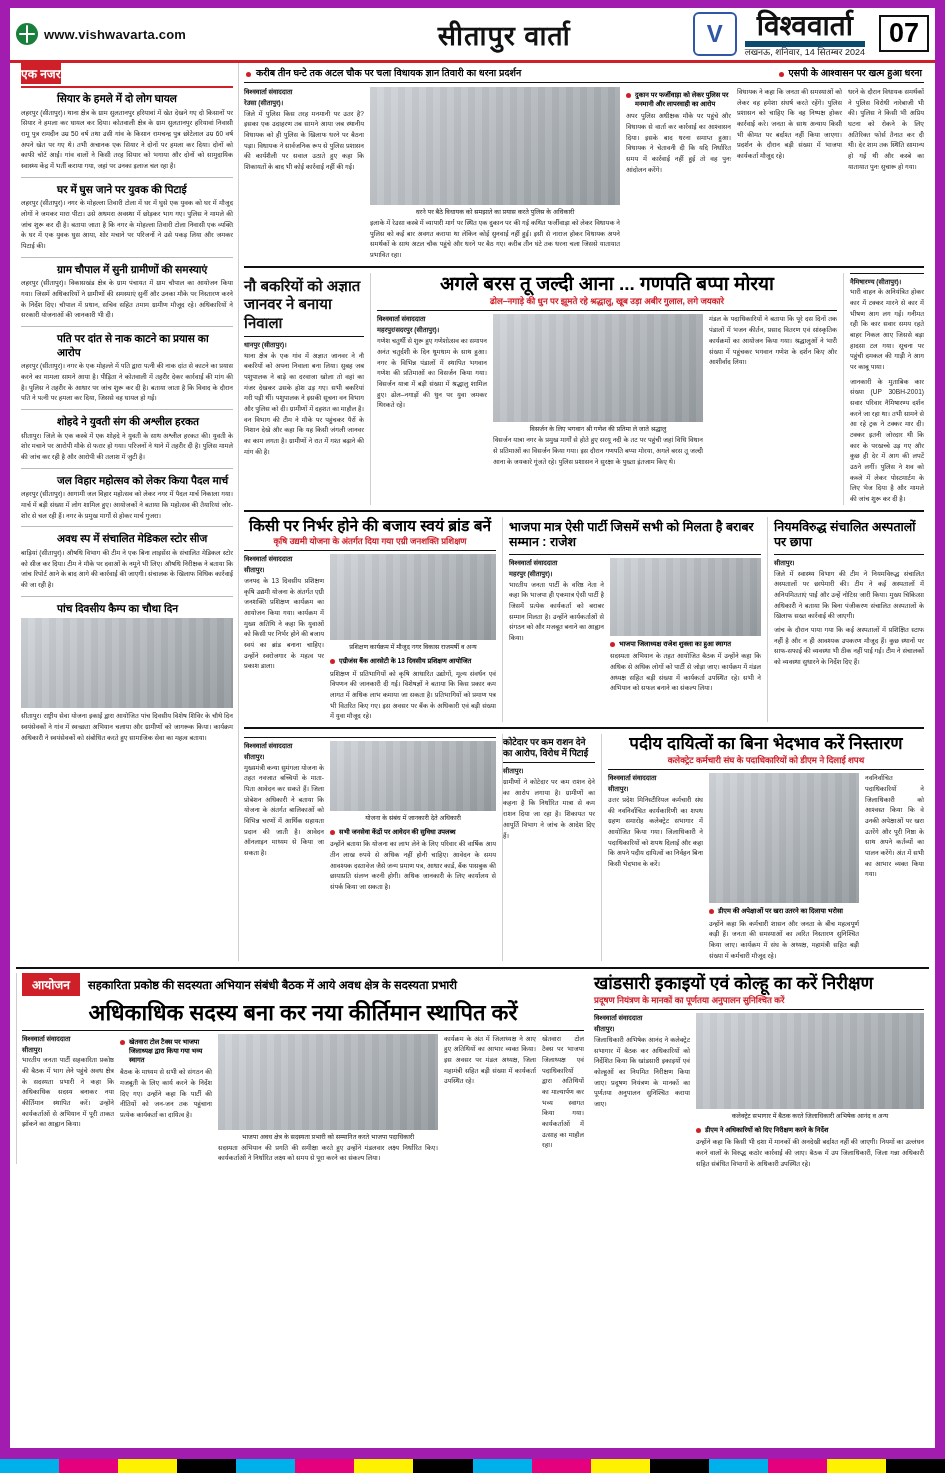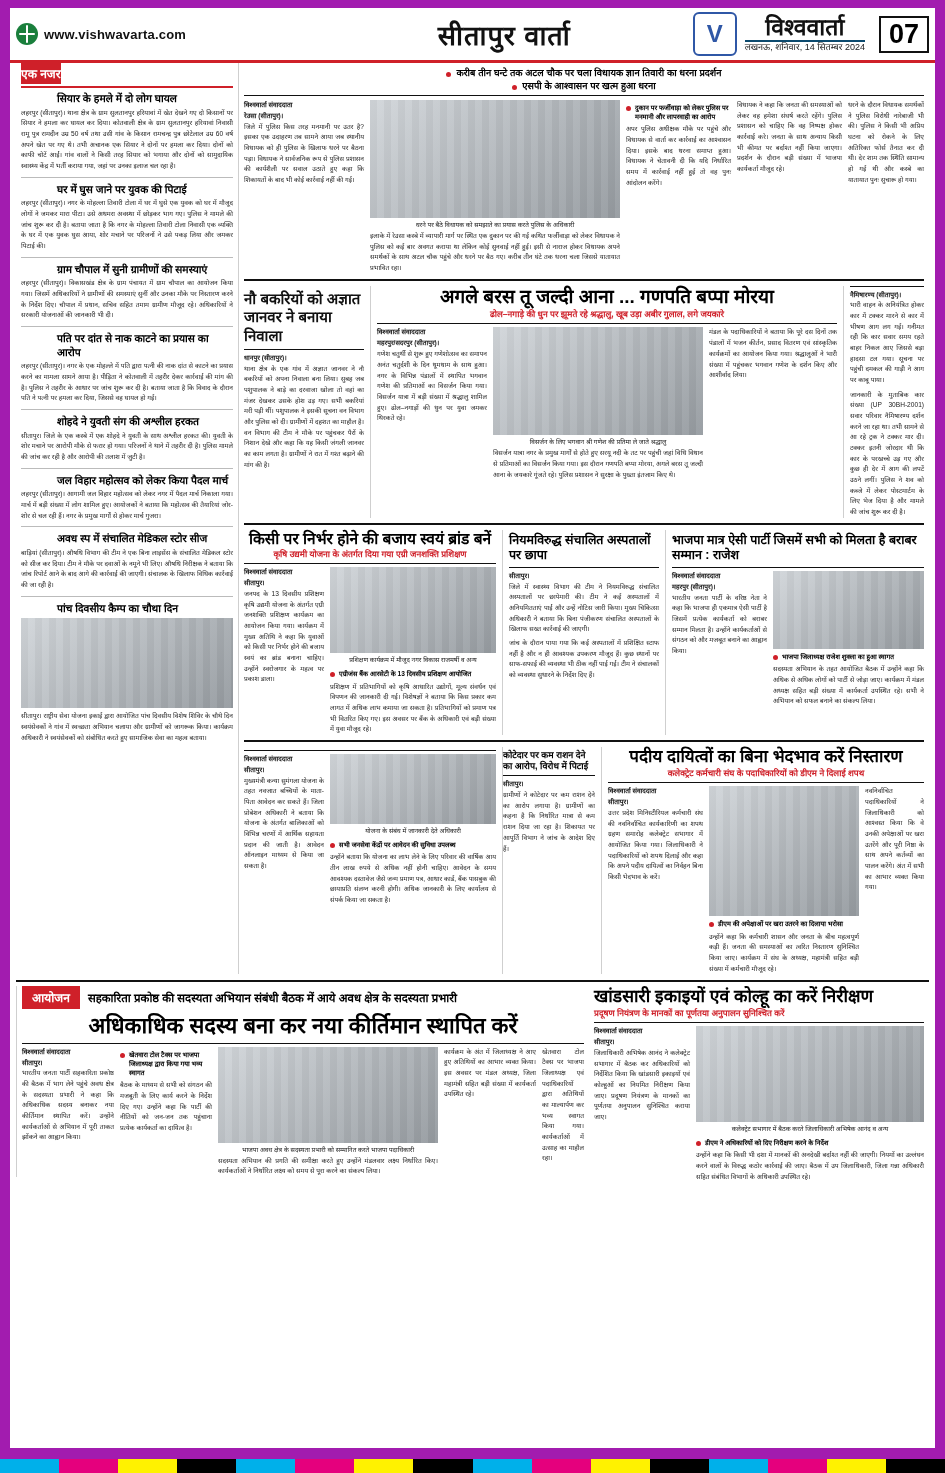--- a/index.html
+++ b/index.html
@@ -11,22 +11,22 @@
   .masthead{display:flex;align-items:center;height:52px;border-bottom:3px solid #cf2029;padding:0 6px;}
   .mh-left{display:flex;align-items:center;width:300px;gap:6px;}
   .globe{width:22px;height:22px;border-radius:50%;background:#1a7f3c;position:relative;flex:none;}
   .globe:after{content:"";position:absolute;left:3px;top:10px;width:16px;height:2px;background:#fff;border-radius:2px;}
   .globe:before{content:"";position:absolute;left:10px;top:2px;width:2px;height:18px;background:#fff;border-radius:2px;}
   .url{font-size:13px;color:#111;font-weight:bold;letter-spacing:.2px;}
   .mh-center{flex:1;text-align:center;font-size:27px;font-weight:bold;color:#111;letter-spacing:1px;}
   .mh-right{display:flex;align-items:center;gap:8px;}
   .logo-badge{width:40px;height:40px;border:2px solid #2f57a6;border-radius:6px;display:flex;align-items:center;justify-content:center;color:#2f57a6;font-size:24px;font-weight:bold;}
   .brand{line-height:1.05;text-align:center;}
-  .brand .b1{font-size:23px;font-weight:bold;color:#111;}
-  .brand .b2{font-size:9px;color:#222;border-top:2px solid #0c4a6e;padding-top:1px;margin-top:1px;}
+  .brand .b1{font-size:28px;font-weight:bold;color:#111;}
+  .brand .b2{font-size:9px;color:#222;border-top:6px solid #0c4a6e;padding-top:1px;margin-top:1px;}
   .pageno{border:2px solid #111;padding:1px 8px;font-size:27px;font-weight:bold;margin-left:6px;}
 
   
   .cols{display:flex;padding:0 6px;}
   .col{padding:0 5px;}
   .vrule{border-left:1px solid #cfcfcf;}
   .hr{border-top:1px solid #bbb;margin:5px 0;}
   .hr2{border-top:2px solid #111;margin:5px 0;}
   .hl{font-size:15px;font-weight:bold;color:#111;line-height:1.25;margin:4px 0 3px;}
   .hl-sm{font-size:12.5px;font-weight:bold;line-height:1.25;margin:3px 0;}
@@ -40,21 +40,21 @@
   .bullet{display:flex;gap:4px;align-items:flex-start;font-size:6.6px;font-weight:bold;line-height:1.4;margin:3px 0;}
   .dot{width:5px;height:5px;border-radius:50%;background:#cf2029;flex:none;margin-top:3px;}
   .subred{font-size:8.6px;color:#cf2029;font-weight:bold;text-align:center;}
 
   
   .nazar-head{background:#cf2029;color:#fff;font-size:12px;font-weight:bold;padding:2px 0;display:inline-block;}
   .nz-title{font-size:10.5px;font-weight:bold;margin:4px 0 2px;line-height:1.3;padding-left:36px;}
 
   
   .lead-title{font-size:31px;font-weight:bold;text-align:center;line-height:1.12;letter-spacing:-.3px;}
-  .kicker{display:flex;justify-content:space-between;align-items:center;font-size:9.5px;font-weight:bold;padding:3px 2px;flex-direction:column;}
+  .kicker{display:flex;justify-content:space-between;align-items:center;font-size:9.5px;font-weight:bold;padding:3px 2px;}
   .kicker .k{display:flex;align-items:center;gap:5px;}
 
   .sec-title{font-size:19px;font-weight:bold;text-align:center;line-height:1.2;}
   .sec-title-sm{font-size:15.5px;font-weight:bold;text-align:center;line-height:1.2;}
 
   .footer-strip{position:absolute;left:0;bottom:0;width:945px;height:14px;display:flex;}
   .fs{flex:1;display:flex;}
   .sw{flex:1;}
 
   .banner-red{background:#cf2029;color:#fff;font-weight:bold;font-size:12px;padding:3px 10px;display:inline-block;}
@@ -231,46 +231,46 @@
               <div class="cap">प्रशिक्षण कार्यक्रम में मौजूद नगर विकास राजमर्षी व अन्य</div>
               <div class="bullet">
                 <span class="dot"></span>
                 <span>एग्रीजंस बैंक आरसेटी के 13 दिवसीय प्रशिक्षण आयोजित</span>
               </div>
               <div class="body">प्रशिक्षण में प्रतिभागियों को कृषि आधारित उद्योगों, मूल्य संवर्धन एवं विपणन की जानकारी दी गई। विशेषज्ञों ने बताया कि किस प्रकार कम लागत में अधिक लाभ कमाया जा सकता है। प्रतिभागियों को प्रमाण पत्र भी वितरित किए गए। इस अवसर पर बैंक के अधिकारी एवं बड़ी संख्या में युवा मौजूद रहे।</div>
             </div>
           </div>
         </div>
 
-        <div class="vrule" style="width:150px;flex:none;padding-left:6px;">
-          <div class="hl-sm">नियमविरुद्ध संचालित अस्पतालों पर छापा</div>
-          <div style="border-top:1px solid #111;margin-bottom:3px;"></div>
-          <div class="body"><b>सीतापुर।</b></div>
-          <div class="body">जिले में स्वास्थ्य विभाग की टीम ने नियमविरुद्ध संचालित अस्पतालों पर छापेमारी की। टीम ने कई अस्पतालों में अनियमितताएं पाईं और उन्हें नोटिस जारी किया। मुख्य चिकित्सा अधिकारी ने बताया कि बिना पंजीकरण संचालित अस्पतालों के खिलाफ सख्त कार्रवाई की जाएगी।</div>
-          <div class="body" style="margin-top:3px;">जांच के दौरान पाया गया कि कई अस्पतालों में प्रशिक्षित स्टाफ नहीं है और न ही आवश्यक उपकरण मौजूद हैं। कुछ स्थानों पर साफ-सफाई की व्यवस्था भी ठीक नहीं पाई गई। टीम ने संचालकों को व्यवस्था सुधारने के निर्देश दिए हैं।</div>
-        </div>
-
         <div class="vrule" style="flex:1;padding-left:6px;">
           <div class="hl-sm">भाजपा मात्र ऐसी पार्टी जिसमें सभी को मिलता है बराबर सम्मान : राजेश</div>
           <div style="border-top:1px solid #111;margin-bottom:3px;"></div>
           <div style="display:flex;gap:6px;">
             <div style="width:95px;flex:none;">
               <div class="byline">विश्ववार्ता संवाददाता</div>
               <div class="body"><b>महरपुर (सीतापुर)।</b></div>
               <div class="body">भारतीय जनता पार्टी के वरिष्ठ नेता ने कहा कि भाजपा ही एकमात्र ऐसी पार्टी है जिसमें प्रत्येक कार्यकर्ता को बराबर सम्मान मिलता है। उन्होंने कार्यकर्ताओं से संगठन को और मजबूत बनाने का आह्वान किया।</div>
             </div>
             <div style="flex:1;">
               <div class="photo" style="height:78px;"></div>
               <div class="bullet">
                 <span class="dot"></span>
                 <span>भाजपा जिलाध्यक्ष राजेश शुक्ला का हुआ स्वागत</span>
               </div>
               <div class="body">सदस्यता अभियान के तहत आयोजित बैठक में उन्होंने कहा कि अधिक से अधिक लोगों को पार्टी से जोड़ा जाए। कार्यक्रम में मंडल अध्यक्ष सहित बड़ी संख्या में कार्यकर्ता उपस्थित रहे। सभी ने अभियान को सफल बनाने का संकल्प लिया।</div>
             </div>
           </div>
+        </div>
+
+        <div class="vrule" style="width:150px;flex:none;padding-left:6px;">
+          <div class="hl-sm">नियमविरुद्ध संचालित अस्पतालों पर छापा</div>
+          <div style="border-top:1px solid #111;margin-bottom:3px;"></div>
+          <div class="body"><b>सीतापुर।</b></div>
+          <div class="body">जिले में स्वास्थ्य विभाग की टीम ने नियमविरुद्ध संचालित अस्पतालों पर छापेमारी की। टीम ने कई अस्पतालों में अनियमितताएं पाईं और उन्हें नोटिस जारी किया। मुख्य चिकित्सा अधिकारी ने बताया कि बिना पंजीकरण संचालित अस्पतालों के खिलाफ सख्त कार्रवाई की जाएगी।</div>
+          <div class="body" style="margin-top:3px;">जांच के दौरान पाया गया कि कई अस्पतालों में प्रशिक्षित स्टाफ नहीं है और न ही आवश्यक उपकरण मौजूद हैं। कुछ स्थानों पर साफ-सफाई की व्यवस्था भी ठीक नहीं पाई गई। टीम ने संचालकों को व्यवस्था सुधारने के निर्देश दिए हैं।</div>
         </div>
       </div>
 
       <div class="hr2"></div>
 
       <div style="display:flex;gap:6px;">
 
         <div style="width:252px;flex:none;">
           <div style="border-top:1px solid #111;margin:3px 0;"></div>
           <div style="display:flex;gap:6px;">

